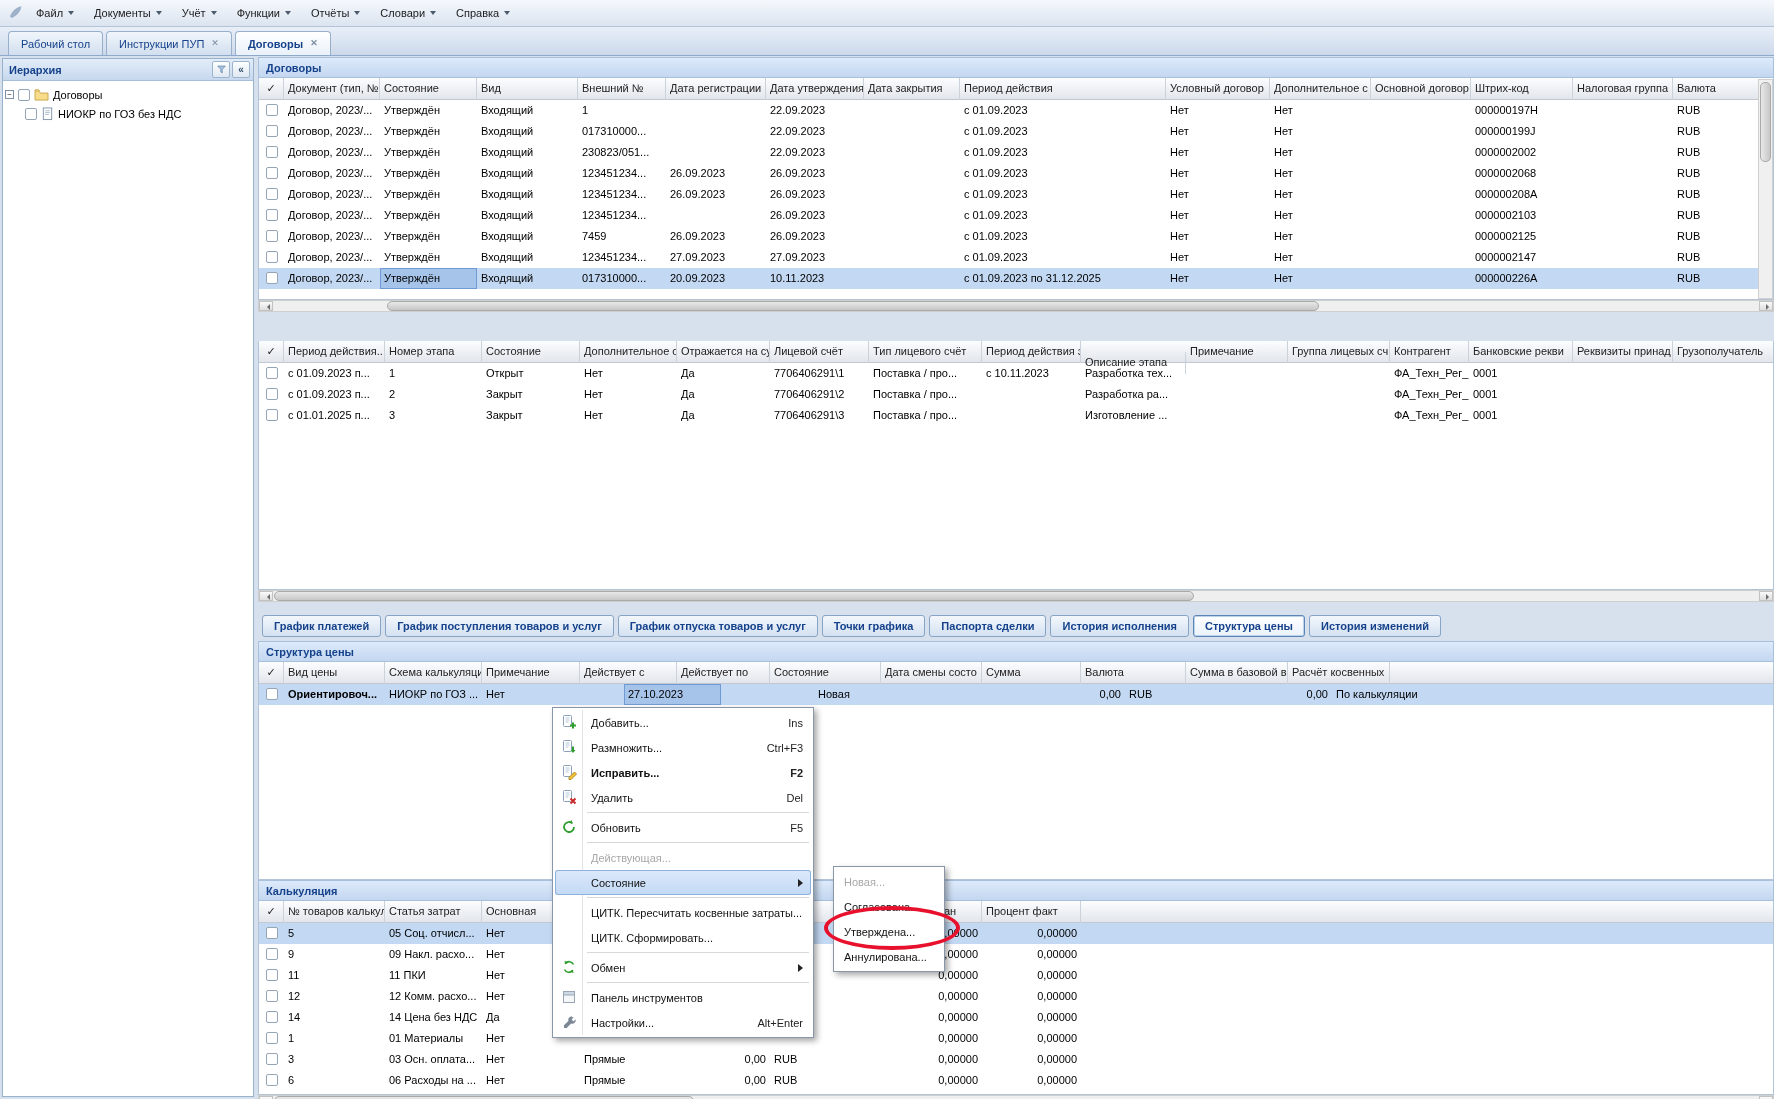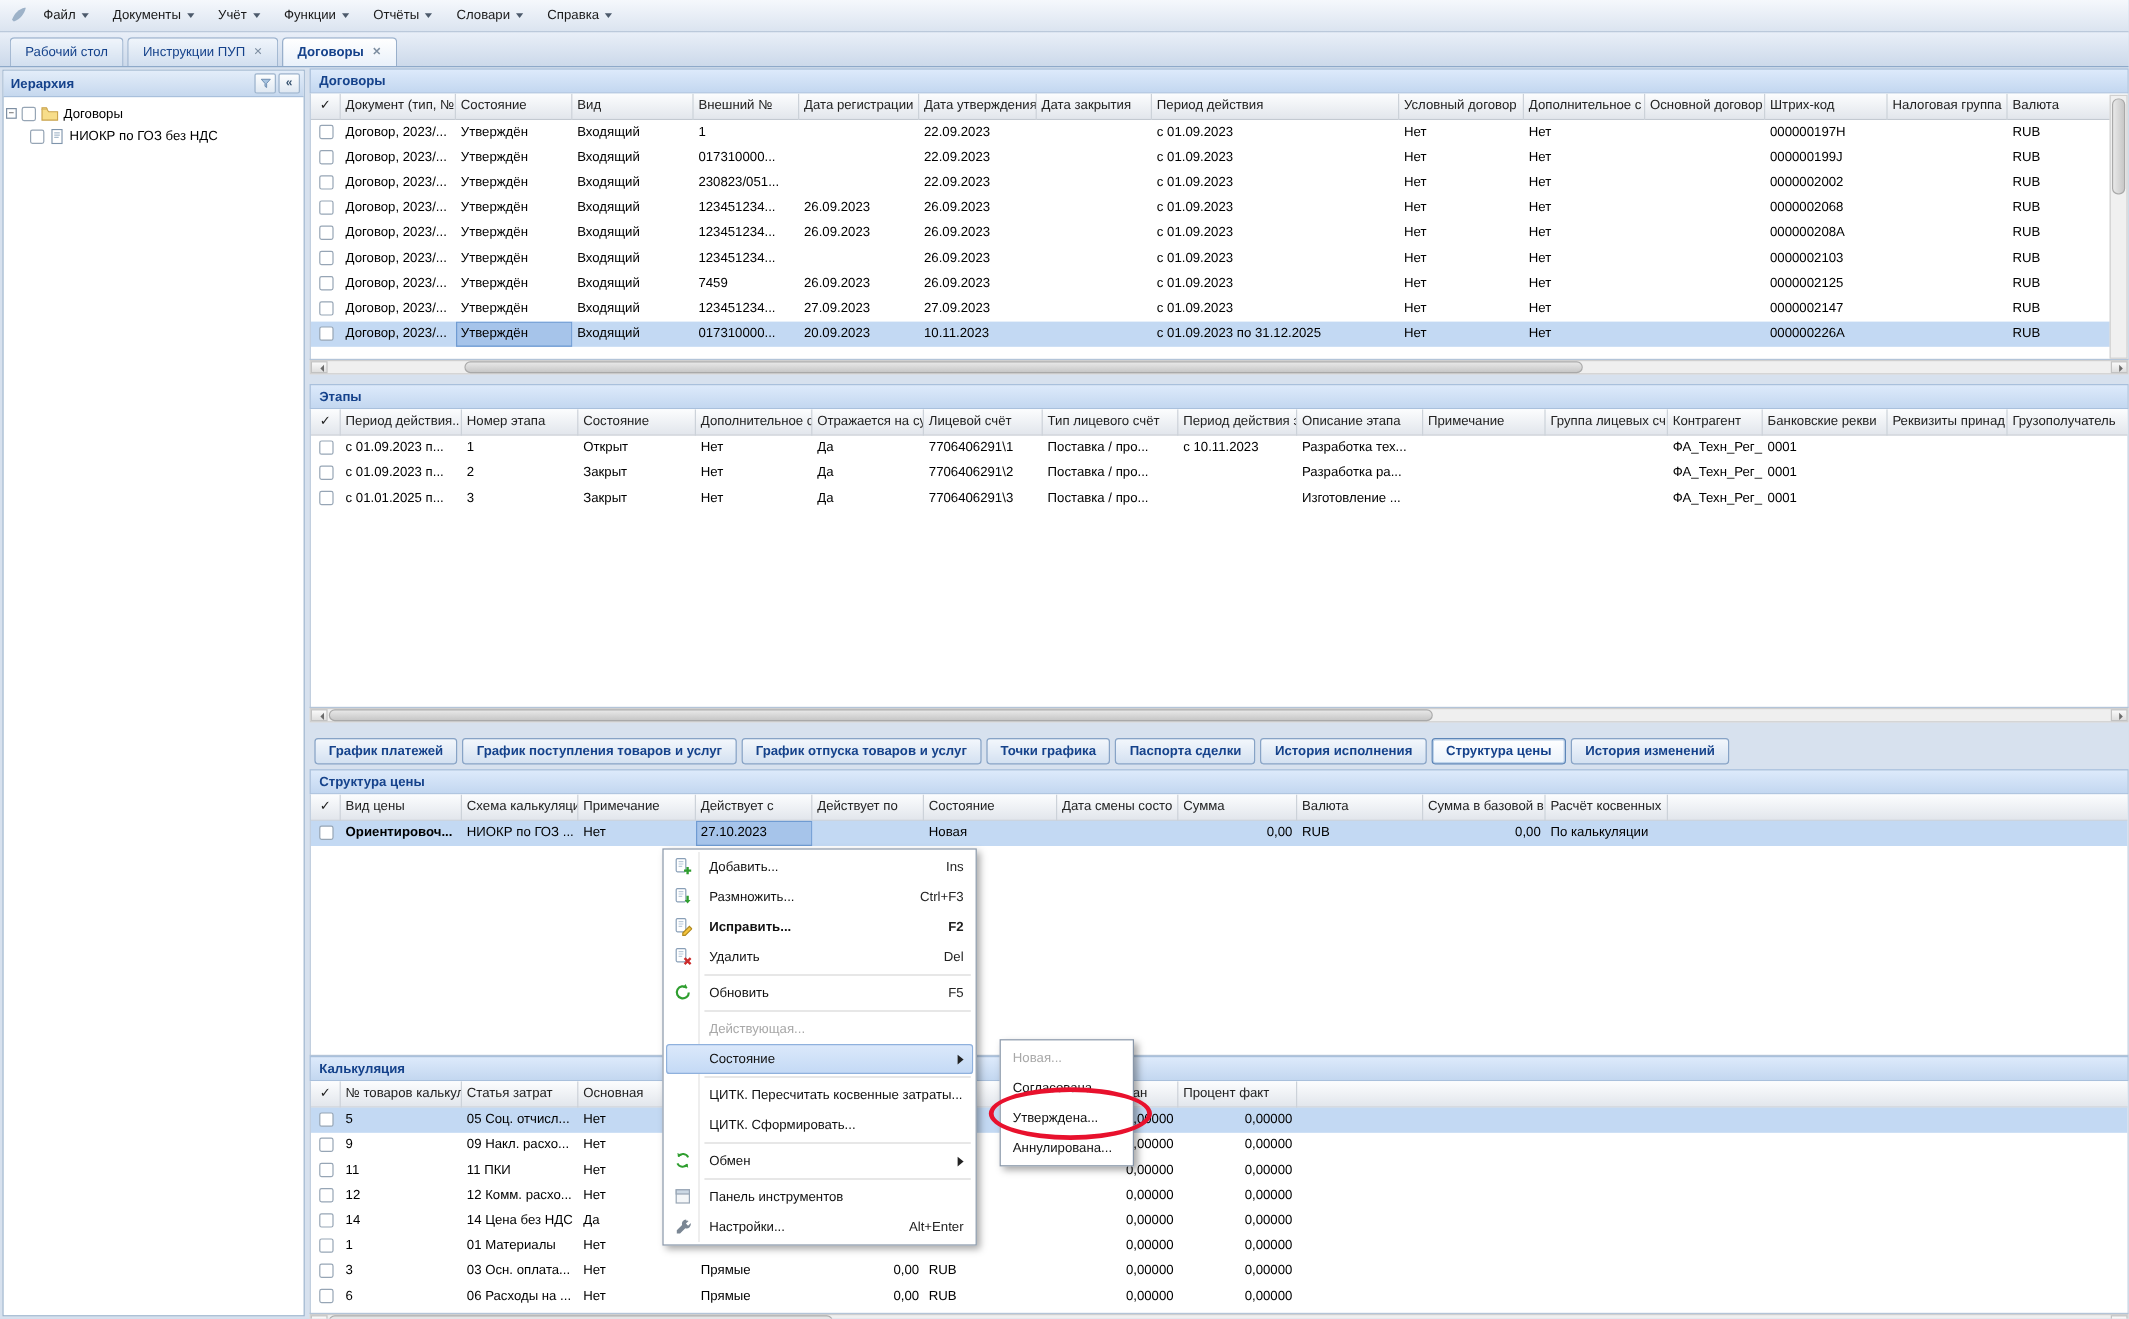--- a/index.html
+++ b/index.html
@@ -363,35 +363,32 @@
     </div>
   <div class="hscroll" style="left:258px;top:300px;width:1516px">
     <span class="hs-arrow left"></span>
     <span class="hs-thumb" style="left:128px;width:932px"></span>
     <span class="hs-arrow right"></span>
   </div>
   <div class="vscroll" style="left:1758px;top:79px;height:220px">
     <span class="vs-thumb" style="top:2px;height:80px"></span>
   </div>
 
-  <div class="panel-header" style="top:320px">
-      <span>Этапы</span>
-    </div>
   <div class="tbl" style="top:341px;height:249px">
       <div class="tbl-head">
         <div class="tbl-hcell" style="width: 25px;">✓</div>
         <div class="tbl-hcell" style="width: 101px;">Период действия..</div>
         <div class="tbl-hcell" style="width: 97px;">Номер этапа</div>
         <div class="tbl-hcell" style="width: 98px;">Состояние</div>
         <div class="tbl-hcell" style="width: 97px;">Дополнительное с</div>
         <div class="tbl-hcell" style="width: 93px;">Отражается на су</div>
         <div class="tbl-hcell" style="width: 99px;">Лицевой счёт</div>
         <div class="tbl-hcell" style="width: 113px;">Тип лицевого счёт</div>
         <div class="tbl-hcell" style="width: 99px;">Период действия э</div>
-        <div class="tbl-hcell" style="width: 105px;">Описание этапа</div>
+        <div class="tbl-hcell" style="width: 105px; margin-top: 11px;">Описание этапа</div>
         <div class="tbl-hcell" style="width: 102px;">Примечание</div>
         <div class="tbl-hcell" style="width: 102px;">Группа лицевых сч</div>
         <div class="tbl-hcell" style="width: 79px;">Контрагент</div>
         <div class="tbl-hcell" style="width: 104px;">Банковские рекви</div>
         <div class="tbl-hcell" style="width: 100px;">Реквизиты принад</div>
         <div class="tbl-hcell" style="width: 102px;">Грузополучатель</div>
       </div>
       <div class="tbl-row">
         <div class="tbl-cell" style="width: 25px;">
           <span class="cbx"></span>
@@ -504,21 +501,21 @@
         <div class="tbl-hcell" style="width: 102px;">Сумма в базовой в</div>
         <div class="tbl-hcell" style="width: 102px;">Расчёт косвенных</div>
       </div>
       <div class="tbl-row sel">
         <div class="tbl-cell" style="width: 25px;">
           <span class="cbx"></span>
         </div>
         <div class="tbl-cell" style="width: 101px; font-weight: bold;">Ориентировоч...</div>
         <div class="tbl-cell" style="width: 97px;">НИОКР по ГОЗ ...</div>
         <div class="tbl-cell" style="width: 98px;">Нет</div>
-        <div class="tbl-cell focuscell" style="width: 97px;">27.10.2023</div>
+        <div class="tbl-cell focuscell" style="width: 97px; margin-left: 44px;">27.10.2023</div>
         <div class="tbl-cell" style="width: 93px;"></div>
         <div class="tbl-cell" style="width: 111px;">Новая</div>
         <div class="tbl-cell" style="width: 101px;"></div>
         <div class="tbl-cell" style="width: 99px; text-align: right;">0,00</div>
         <div class="tbl-cell" style="width: 105px;">RUB</div>
         <div class="tbl-cell" style="width: 102px; text-align: right;">0,00</div>
         <div class="tbl-cell" style="width: 102px;">По калькуляции</div>
       </div>
     </div>
 

